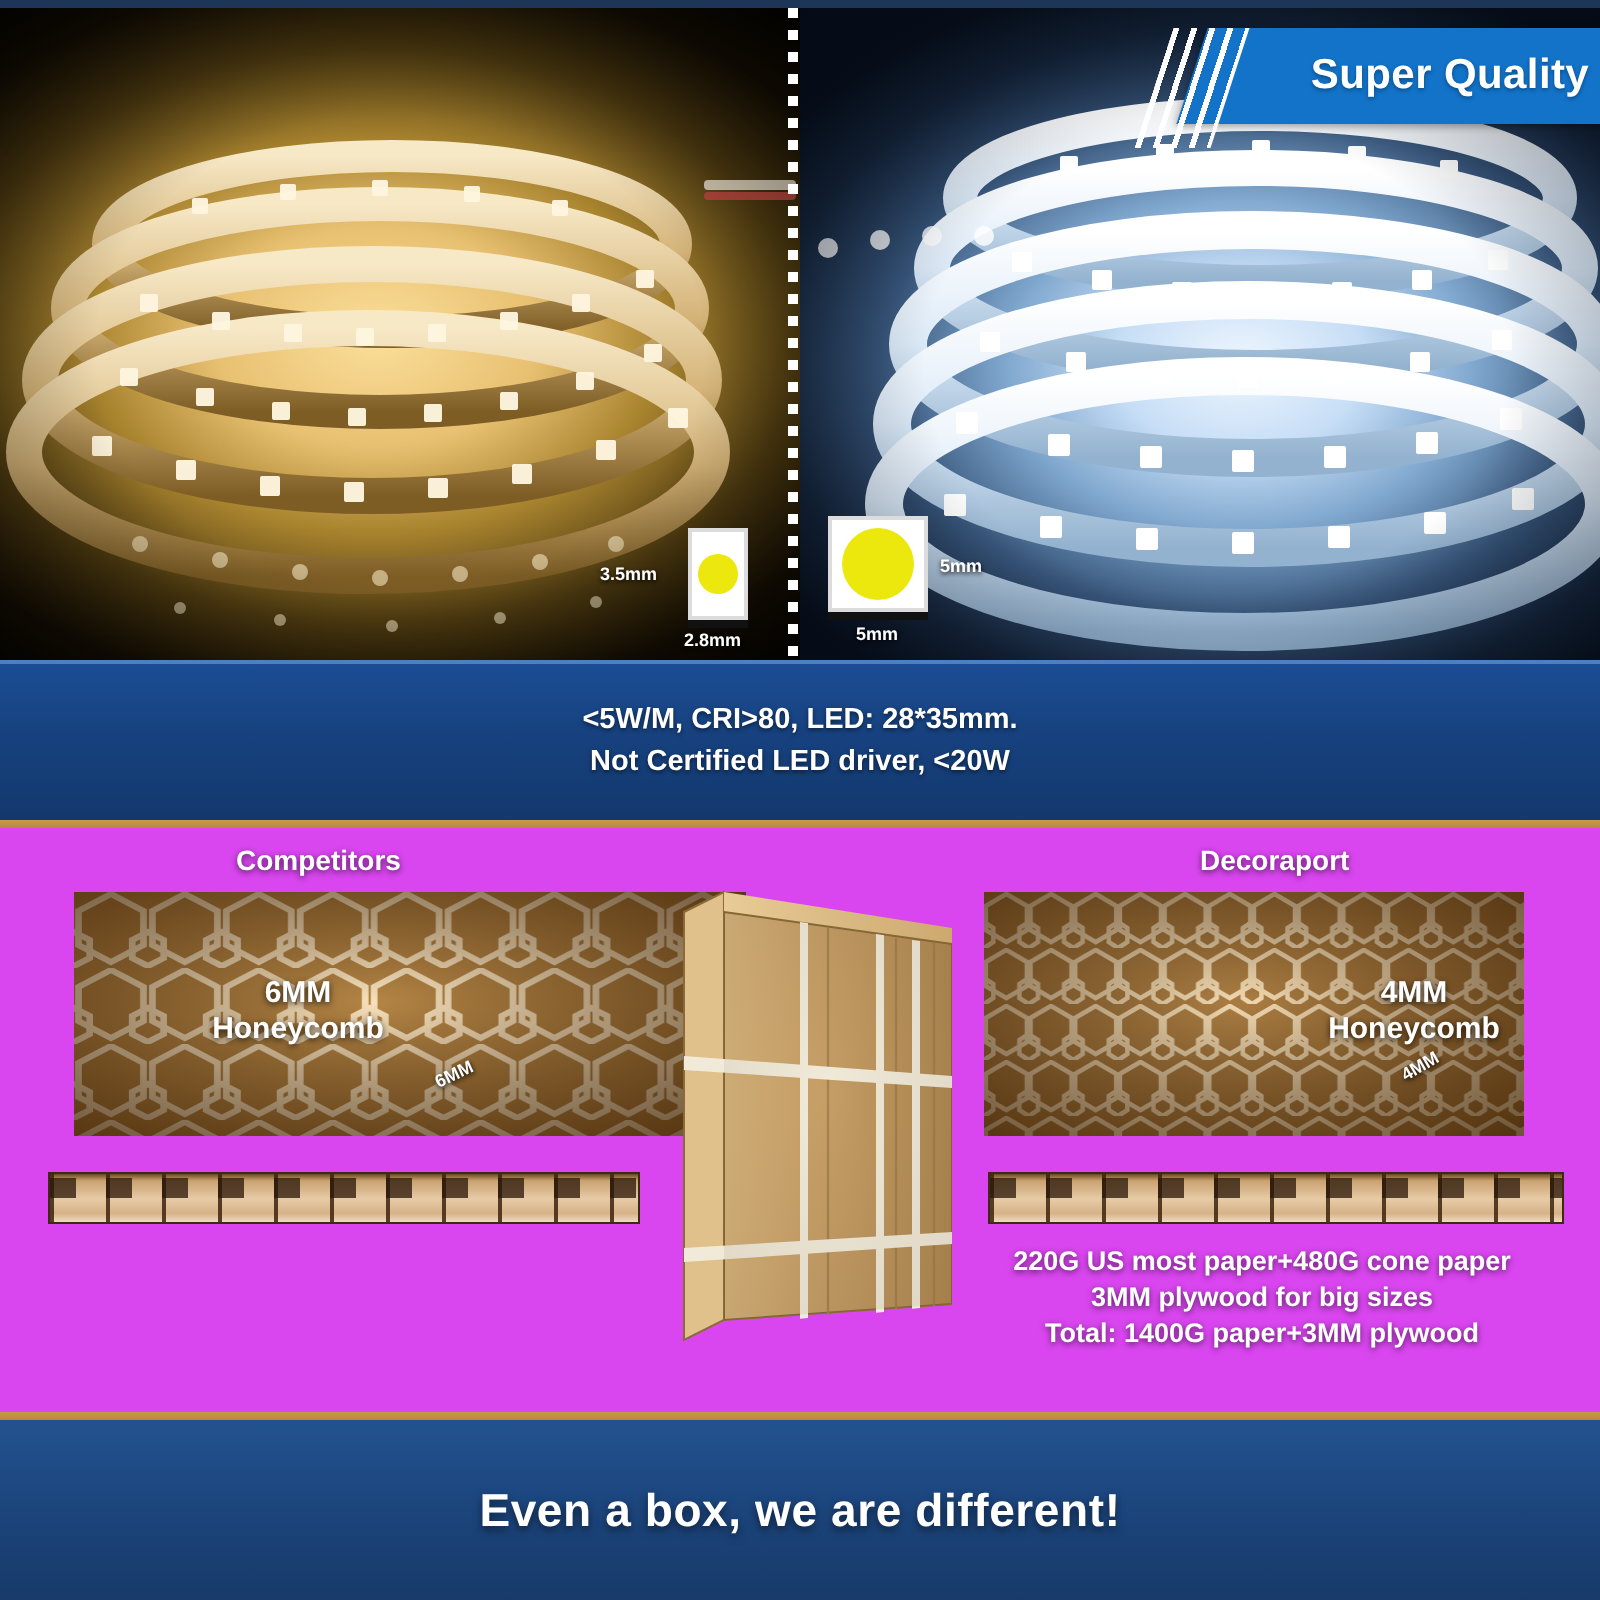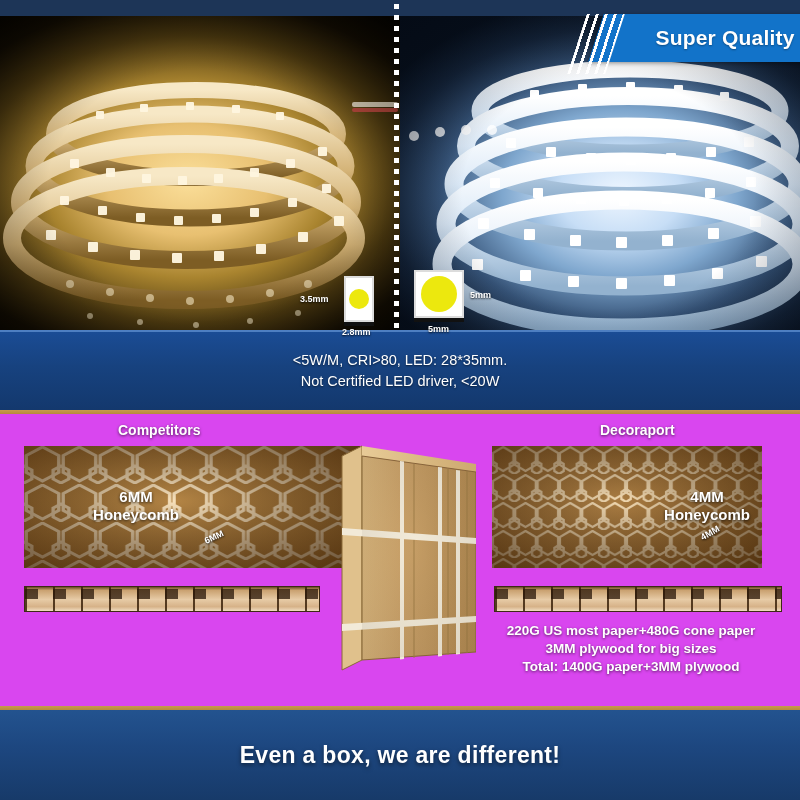--- a/index.html
+++ b/index.html
@@ -8,21 +8,21 @@
     width: 800px; height: 800px;
     font-family: "Liberation Sans", sans-serif;
     background: #1d3557;
     overflow: hidden;
   }
   #page { position: relative; width: 800px; height: 800px; overflow: hidden; }
 
   
   .photo-row { position: absolute; top: 0; left: 0; width: 800px; height: 330px; }
 
-  .photo { position: absolute; top: 16px; height: 342px; width: 400px; overflow: hidden; }
+  .photo { position: absolute; top: 4px; height: 342px; width: 400px; overflow: hidden; }
   .photo-left  { left: 0; }
   .photo-right { left: 400px; }
 
   
   .warm-bg {
     position: absolute; inset: 0;
     background:
       radial-gradient(ellipse 78% 62% at 47% 48%, #fbdf9a 0%, #e8c071 26%, #a9842f 46%, #4d3a10 68%, #160f03 86%, #080500 100%),
       #060401;
   }
@@ -99,21 +99,21 @@
     background: linear-gradient(180deg, #1b4d96 0%, #17427f 45%, #13386d 100%);
     display: flex; z-index: 5;
   }
   .spec-bar::before {
     content:""; position: absolute; top:0; left:0; right:0; height: 2px;
     background: rgba(120,170,230,.55);
   }
   .spec-half {
     flex: 1 1 50%; display: flex; flex-direction: column;
     align-items: center; justify-content: center; gap: 5px;
-    color: #ffffff; font-size: 14.5px; font-weight: normal;
+    color: #ffffff; font-size: 14.5px; font-weight: bold;
     text-shadow: 0 1px 2px rgba(0,0,0,.55);
   }
   .spec-half.right { background: linear-gradient(135deg, rgba(70,120,190,.30), rgba(20,60,120,0) 65%); }
 
   .gold-rule {
     position: absolute; left: 0; width: 800px; height: 4px;
     background: linear-gradient(180deg,#c79a4b,#b8893c);
     z-index: 6;
   }
   .gold-rule.r1 { top: 410px; }
@@ -373,21 +373,21 @@
     </div>
   </div>
 
   <div class="gold-rule r1"></div>
 
   <div class="hc-section">
 
     <span class="col-title" style="left:118px;top:8px">Competitors</span>
     <span class="col-title" style="left:600px;top:8px">Decoraport</span>
 
-    <div class="hc-panel" style="left:24px;top:32px;width:336px;height:122px">
+    <div class="hc-panel" style="left:37px;top:32px;width:336px;height:122px">
       <div class="hc-tex"></div>
       <svg class="hc-svg" viewBox="0 0 300 122" preserveAspectRatio="none">
         <defs>
           <pattern id="hexA" width="33" height="38" patternUnits="userSpaceOnUse">
             <g fill="none" stroke="#f6e1bd" stroke-width="3">
               <polygon points="16.5,1 31,9.5 31,26.5 16.5,35 2,26.5 2,9.5"></polygon>
               <polygon points="0,20 7,24 7,33 0,37 -7,33 -7,24"></polygon>
               <polygon points="33,20 40,24 40,33 33,37 26,33 26,24"></polygon>
             </g>
           </pattern>

